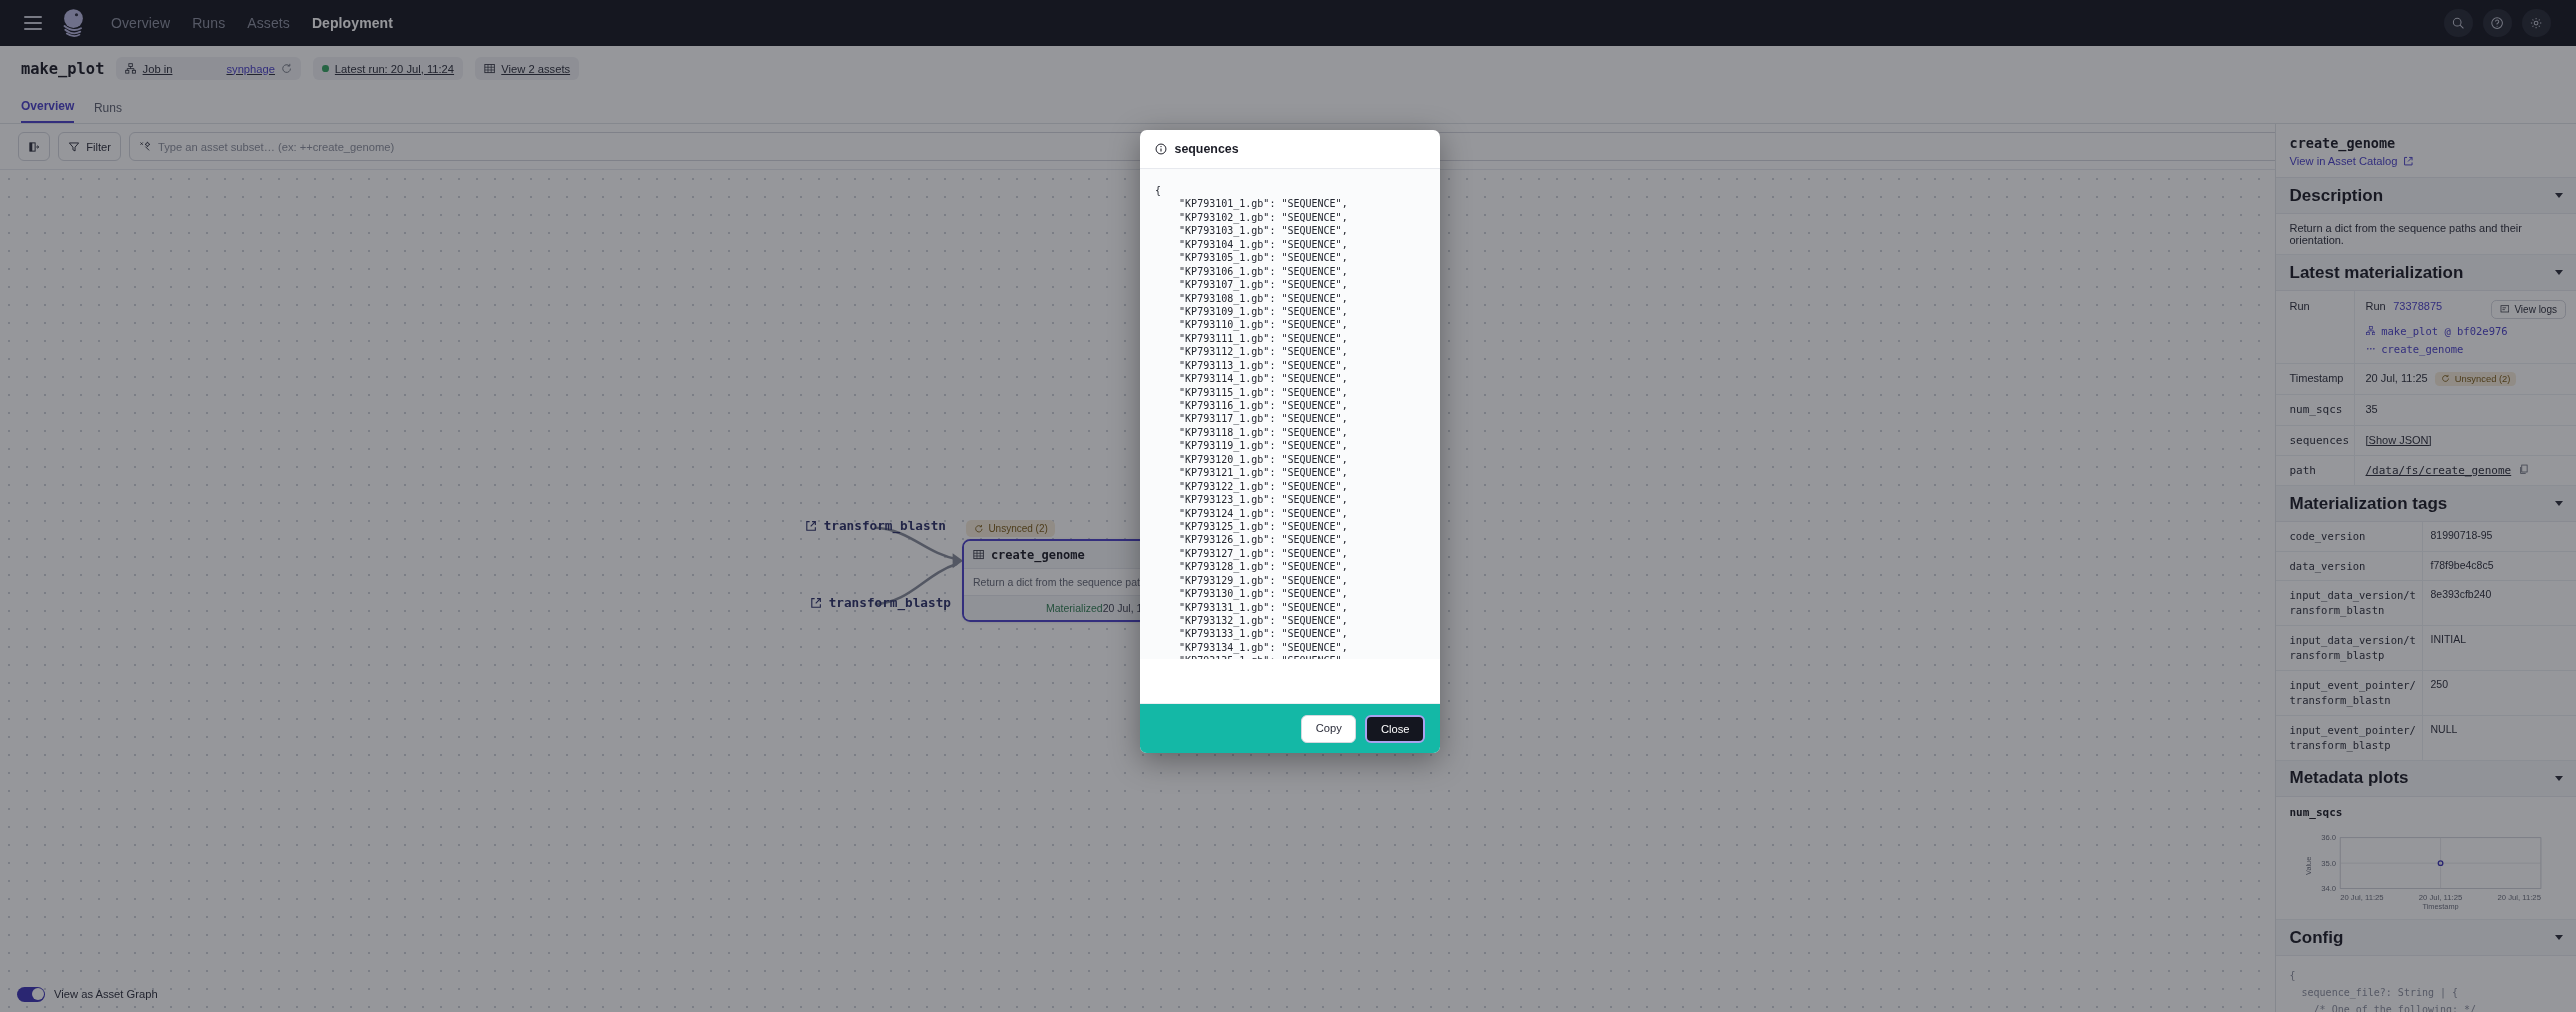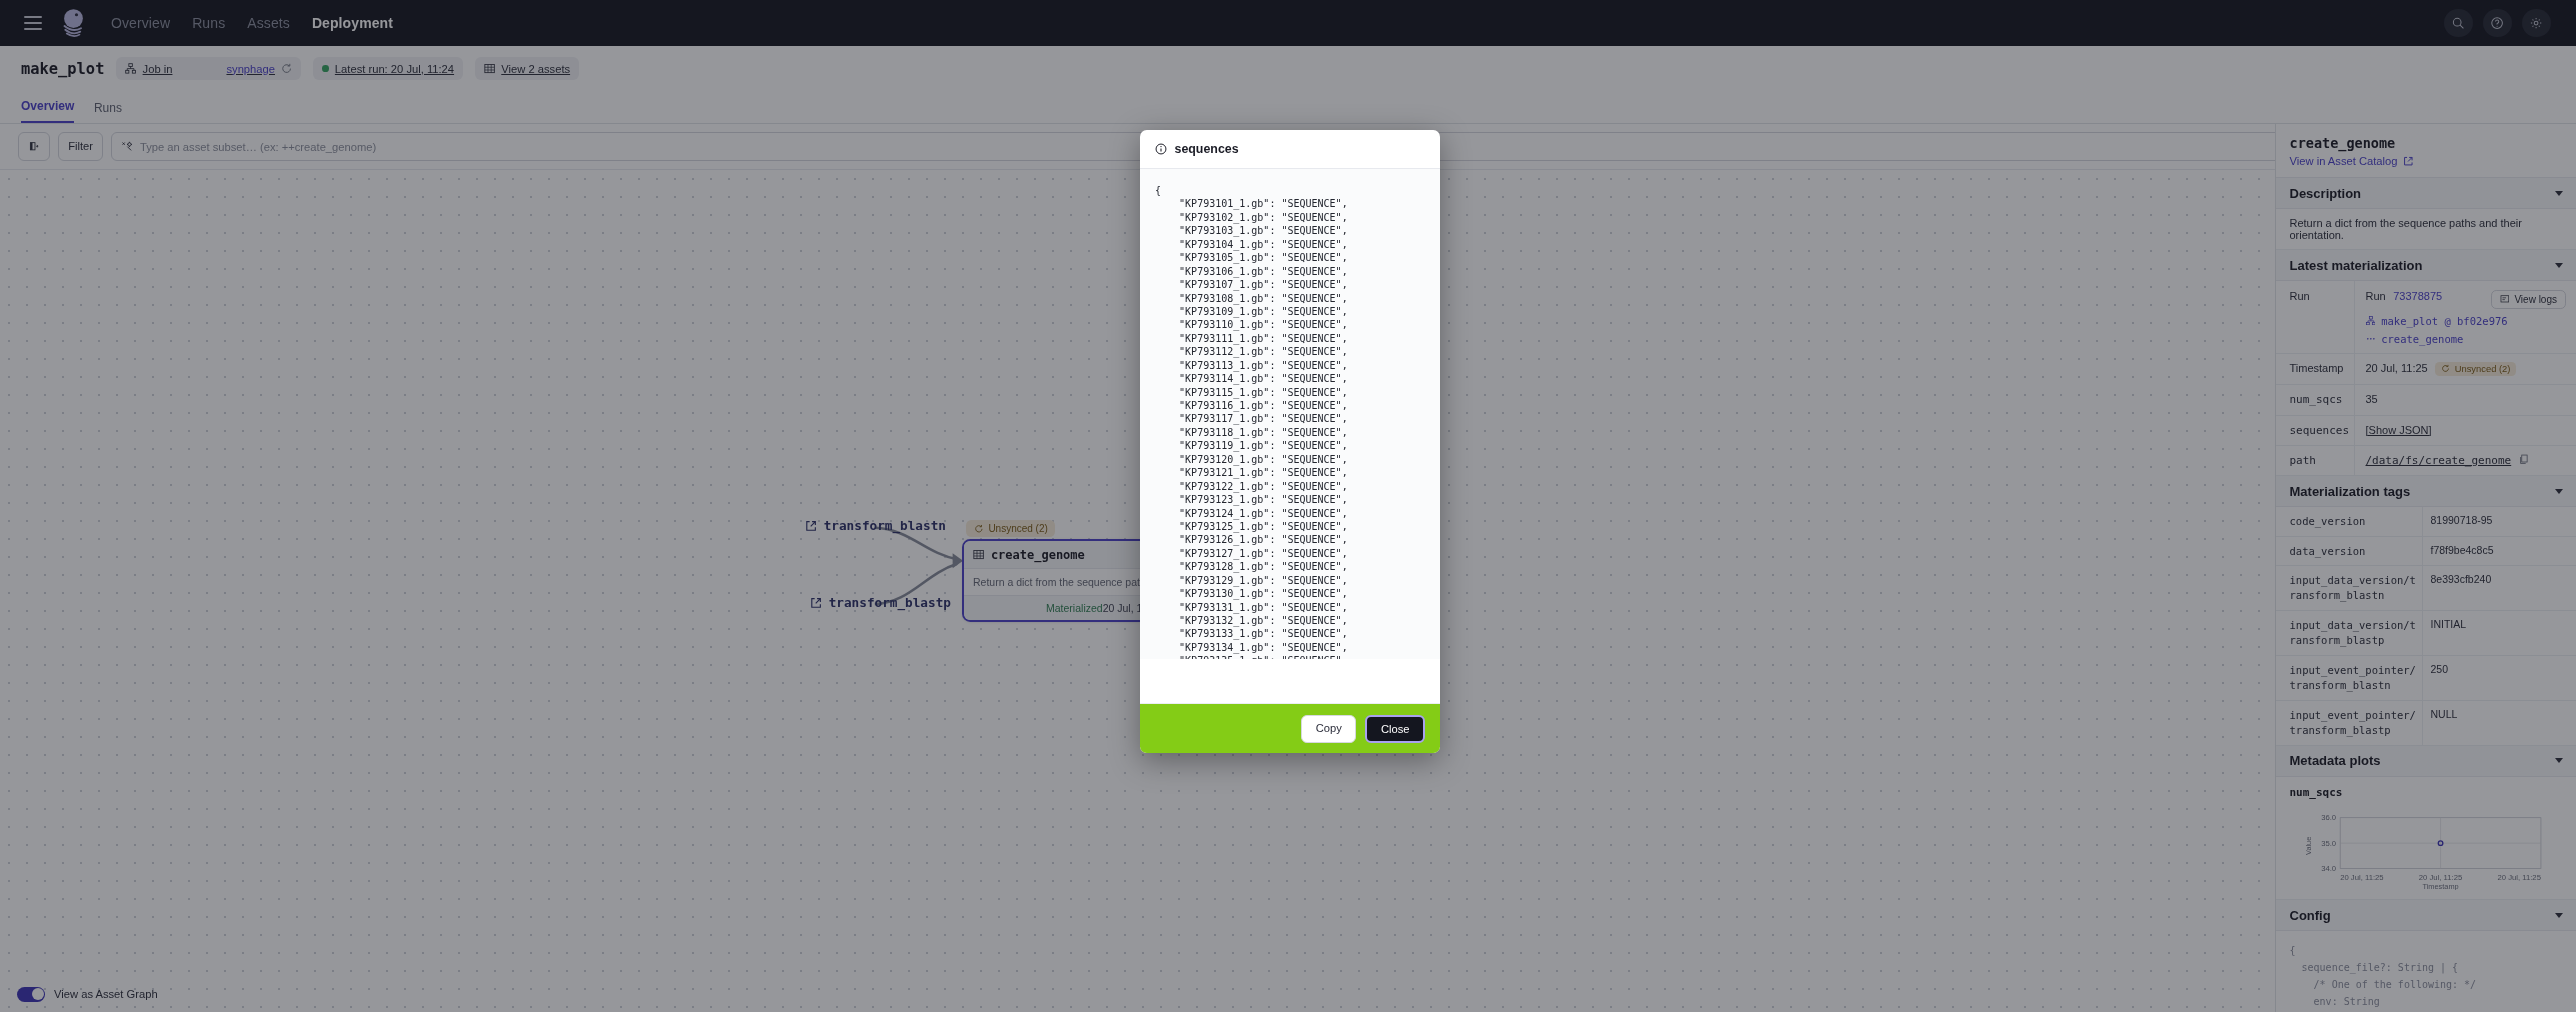--- a/index.html
+++ b/index.html
@@ -42,22 +42,22 @@
   
   .tabs { height: 33px; display:flex; align-items:flex-end; gap: 19.5px; padding: 0 21px;
     border-bottom: 0.7px solid #e1e3e8; background:#fff; position: relative; z-index: 4;}
   .tab { font-size: 12px; color:#5d6170; padding-bottom: 8.2px; cursor:pointer; }
   .tab.active { color:#4b41c9; font-weight: 600; border-bottom: 2.2px solid #4b41c9; }
 
   
   .toolbar { height: 46px; display:flex; align-items:center; gap: 8.2px; padding: 0 18px;
     background:#fff; border-bottom:0.7px solid #e8eaee; position:relative; z-index:4; }
   .tbtn { height: 28.5px; min-width:28.5px; border:0.7px solid #d5d8df; border-radius: 6px;
-    background:#fff; display:flex; align-items:center; justify-content:flex-end; gap:6px;
-    padding: 8px 9px; font-size: 11.2px; color:#2c2e3b; cursor:pointer;flex-direction:column; }
+    background:#fff; display:flex; align-items:center; justify-content:space-between; gap:6px;
+    padding: 0 9px; font-size: 11.2px; color:#2c2e3b; cursor:pointer; }
   .tbtn svg { width:12px; height:12px; }
   .searchbox { flex: 1; height: 28.5px; border:0.7px solid #d5d8df; border-radius:6px;
     display:flex; align-items:center; gap:6.7px; padding: 0 9px; background:#fff; cursor:text;}
   .searchbox .ph { color:#8d919e; font-size: 11.2px; }
   .mat-btn { height: 28.5px; background:#14161f; border-radius: 6px; display:flex; align-items:center;
     color:#fff; font-size:11.2px; cursor:pointer; }
   .mat-btn .lab { display:flex; align-items:center; gap:6.7px; padding: 0 11.2px; }
   .mat-btn .split { border-left: 0.7px solid #3c3f4d; padding: 0 9.7px; height:100%; display:flex; align-items:center;}
 
   
@@ -109,21 +109,21 @@
   
   .sidebar { position:absolute; right:0; top: 124px; width: 301px; height: 889px;
      background:#fff; border-left:0.7px solid #e1e3e8; overflow:hidden; z-index:4;}
   .sb-head { padding: 10.5px 13.5px 9px 13.5px; border-bottom:0.7px solid #e7e9ee;}
   .sb-title { font-family:"DejaVu Sans Mono", monospace; font-size:13.5px; font-weight:700; color:#1a1b25;}
   .sb-link { display:inline-flex; align-items:center; gap:5.2px; color:#4b41c9; font-size:11.2px;
      margin-top: 4.5px; cursor:pointer;}
   .sb-link svg { width:10.5px; height:10.5px; }
   .sect-head { display:flex; align-items:center; justify-content:space-between;
      padding: 7.5px 13.5px; background:#f6f7f9; border-bottom:0.7px solid #e7e9ee;
-     font-size:13px; font-weight:700; color:#1a1b25; cursor:pointer;}
+     font-size:17px; font-weight:700; color:#1a1b25; cursor:pointer;}
   .caret { width:0;height:0;border-left:4.5px solid transparent;border-right:4.5px solid transparent;
      border-top:5.2px solid #2c2e3b;}
   .sb-text { padding: 8.2px 13.5px; font-size:11px; color:#2c2e3b; border-bottom:0.7px solid #eceef2;}
   .kvrow { display:flex; border-bottom:0.7px solid #eceef2; font-size:11px; }
   .kvrow .k { width: 79px; min-width:79px; padding: 8.2px 0 8.2px 13.5px; color:#2c2e3b;
      border-right:0.7px solid #eceef2; }
   .kvrow .v { flex:1; padding: 8.2px 10.5px; color:#2c2e3b; display:flex; align-items:flex-start;
      flex-wrap:wrap; gap:6px 7.5px; }
   .kvrow .v a { color:#4b41c9; text-decoration:none; cursor:pointer;}
   .kvrow .v a.ul { text-decoration: underline; }
@@ -156,21 +156,21 @@
   .modal { position:absolute; left: 1140px; top: 130px; width: 300px; height: 623px;
      background:#fff; border-radius: 6.7px; box-shadow: 0 7.5px 30px rgba(0,0,0,.35);
      z-index: 11; display:flex; flex-direction:column; overflow:hidden;}
   .modal-head { display:flex; align-items:center; gap:7.5px; padding: 12px 15px;
      border-bottom:0.7px solid #e7e9ee; font-size:12.4px; font-weight:700; color:#1a1b25;}
   .modal-head svg { width:12px; height:12px;}
   .modal-body { flex:1; overflow:hidden; background:#fafbfc; padding: 15px 15px 4.5px 15px;
      font-family:"DejaVu Sans Mono", monospace; font-size:10px; line-height:1.345; color:#23262f;
      white-space:pre;}
   .modal-foot { display:flex; justify-content:flex-end; gap:9px; padding: 10.5px 15px;
-     background:#84cc16; border-top:0.7px solid #eceef2;margin-top:44px;}
+     background:#14b8a6; border-top:0.7px solid #eceef2;margin-top:44px;}
   .mbtn { border-radius:6px; padding: 6px 13.5px; font-size:11.2px; cursor:pointer;}
   .mbtn.ghost { border:0.7px solid #d5d8df; background:#fff; color:#2c2e3b;}
   .mbtn.primary { background:#14161f; color:#fff; border:2.2px solid #a9a2ef;}
 </style>
 </head>
 <body>
 
 <div class="app">
 
   <div class="topnav">

